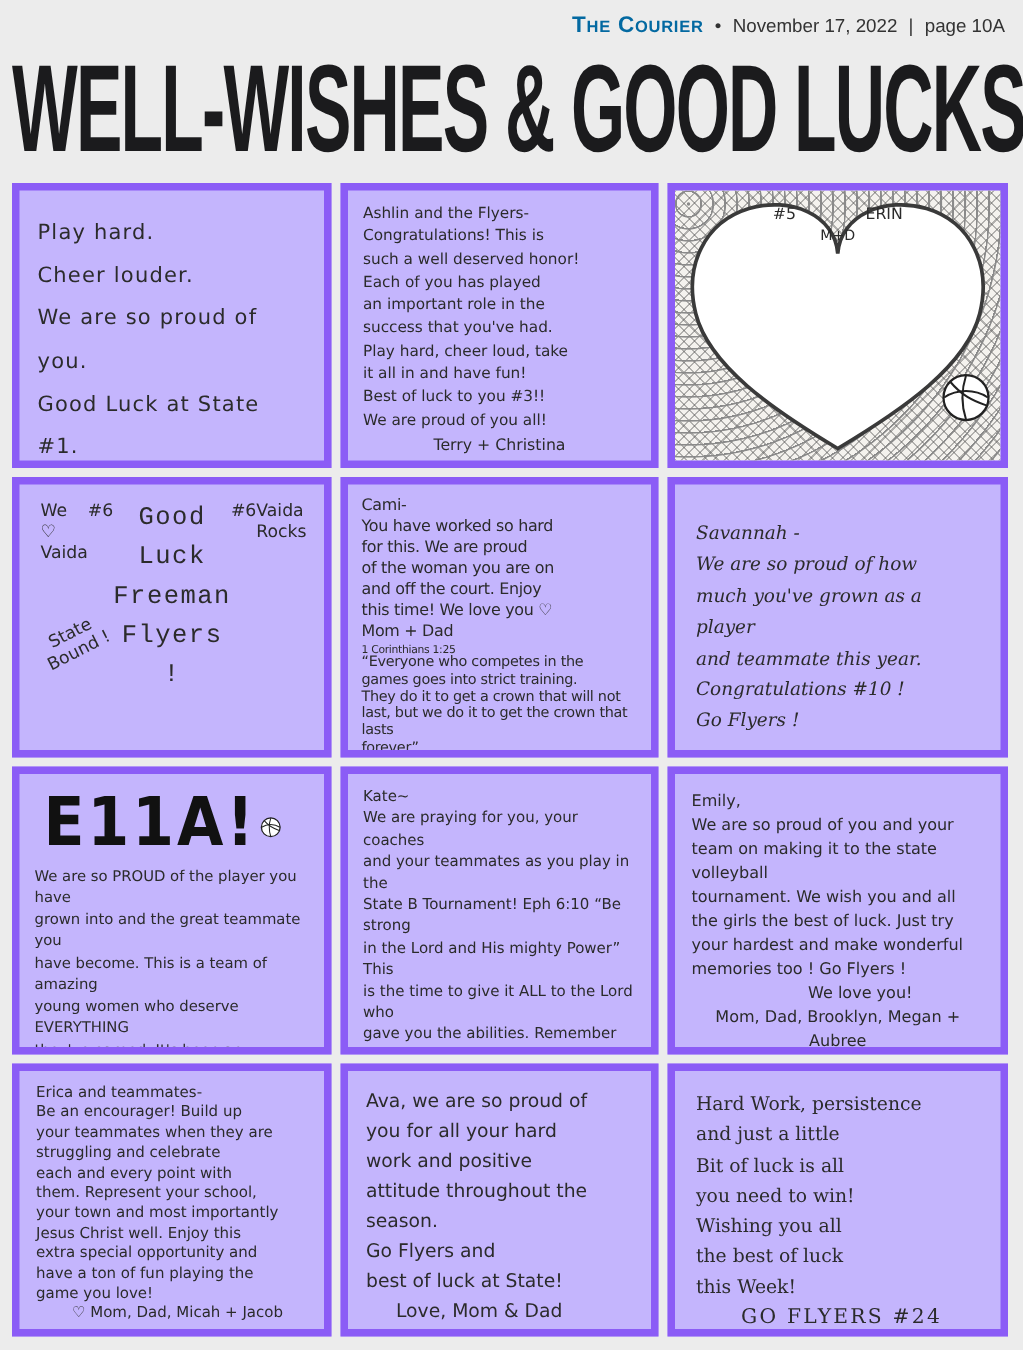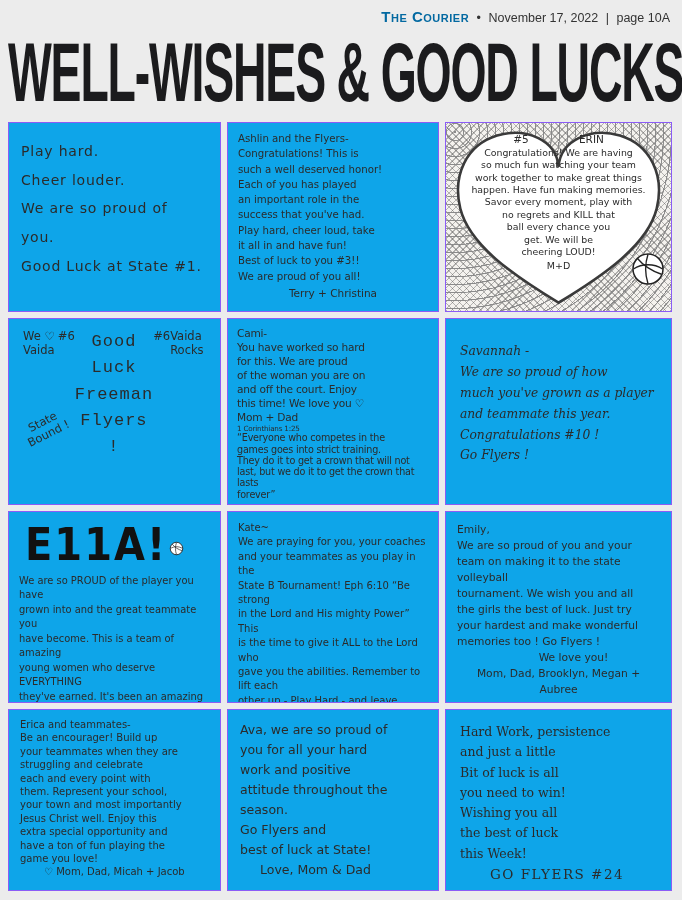--- a/index.html
+++ b/index.html
@@ -49,22 +49,22 @@
   .headline[data-bind] { white-space: nowrap; }
 
   
   .grid {
     display: grid;
     grid-template-columns: 213px 212px 227px;
     grid-template-rows: 190px 187px 192px 182px;
     gap: 6px;
   }
   .cell {
-    background: #0ea5e9;
-    border: 1px solid #8b5cf6;
+    background: #c4b5fd;
+    border: 5px solid #8b5cf6;
     overflow: hidden;
     padding: 10px 12px;
     position: relative;
   }
 
   
   .n1 { font-size: 14px; line-height: 2.05; letter-spacing: 0.8px; padding-top: 14px; }
 
   
   .n2 { font-size: 10.2px; line-height: 1.5; padding: 8px 10px; }
@@ -183,29 +183,20 @@
     <div class="cell n3">
       <div class="tangle"></div>
       <svg class="heart-svg" viewBox="0 0 220 180" preserveAspectRatio="none">
         <path d="M110 42 C108 16 78 4 50 12 C20 21 6 50 14 82 C23 117 66 146 110 172 C154 146 197 117 206 82 C214 50 200 21 170 12 C142 4 112 16 110 42 Z" fill="#ffffff" stroke="#3a3a3a" stroke-width="2.5"></path>
       </svg>
       <div class="n3-content">
         <div class="n3-top">
           <span data-bind="notes.note3.number">#5</span>
           <span data-bind="notes.note3.player">ERIN</span>
         </div>
-        <div data-bind="notes.note3.text">Congratulations! We are having
-so much fun watching your team
-work together to make great things
-happen. Have fun making memories.
-Savor every moment, play with
-no regrets and KILL that
-ball every chance you
-get. We will be
-cheering LOUD!</div>
         <div class="sig" data-bind="notes.note3.signature">M+D</div>
       </div>
       <svg class="vb-corner" viewBox="0 0 24 24">
         <circle cx="12" cy="12" r="10" fill="#fff" stroke="#222" stroke-width="1"></circle>
         <path d="M2.3 12 C8 8.2 16 8.2 21.7 12" fill="none" stroke="#222" stroke-width="0.9"></path>
         <path d="M12 2.2 C9.8 9 9.8 15 12 21.8" fill="none" stroke="#222" stroke-width="0.9"></path>
         <path d="M5 5 C10 11 15 13.5 21 15.5" fill="none" stroke="#222" stroke-width="0.9"></path>
       </svg>
     </div>
 

